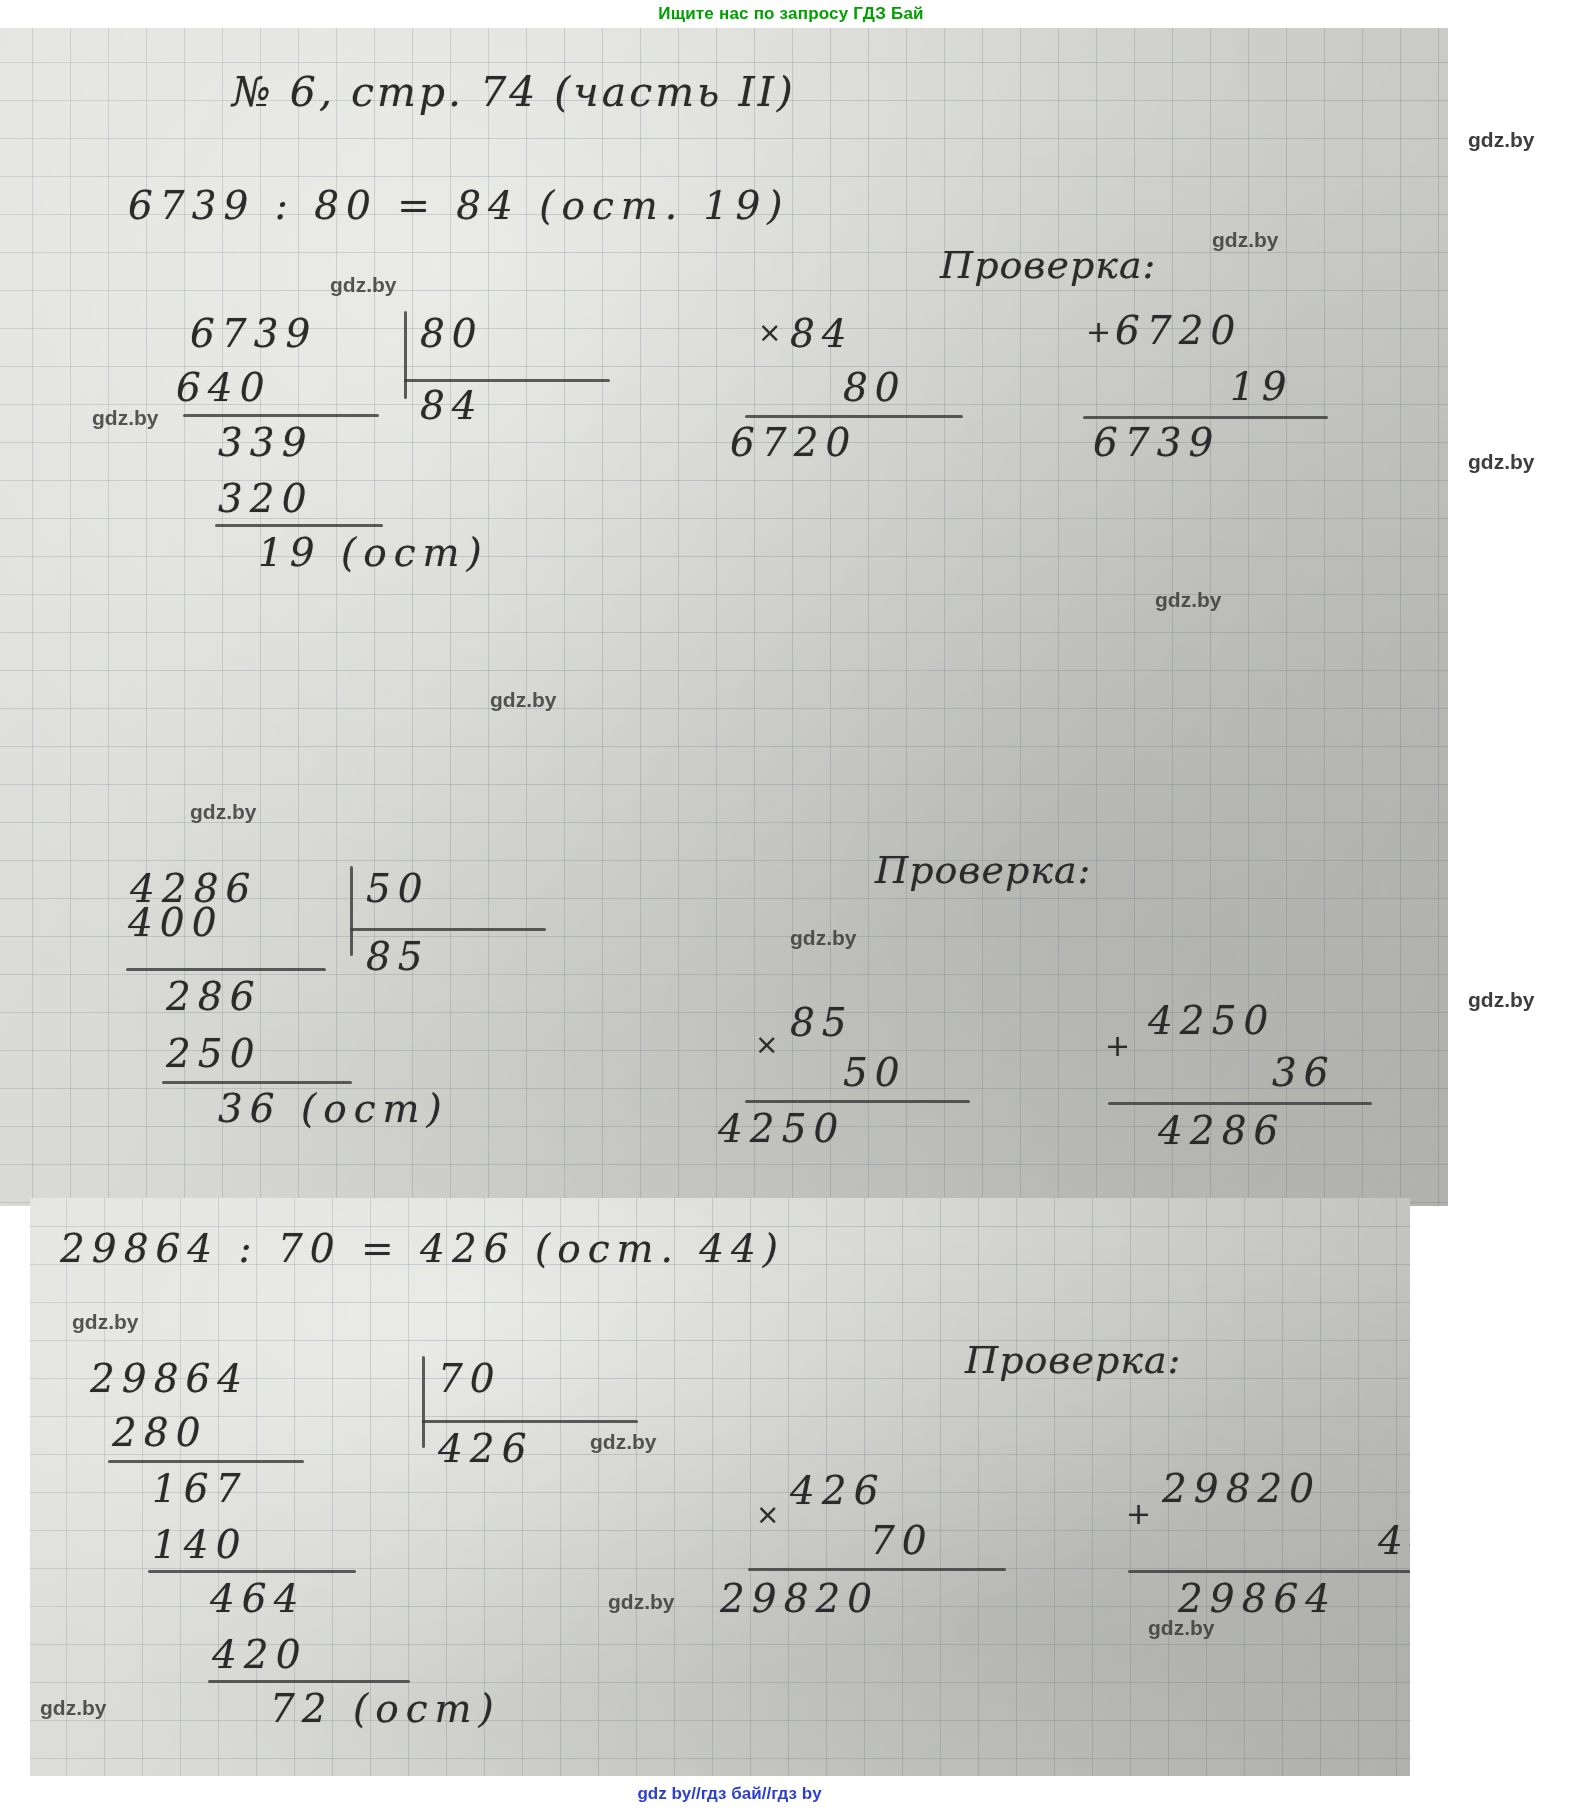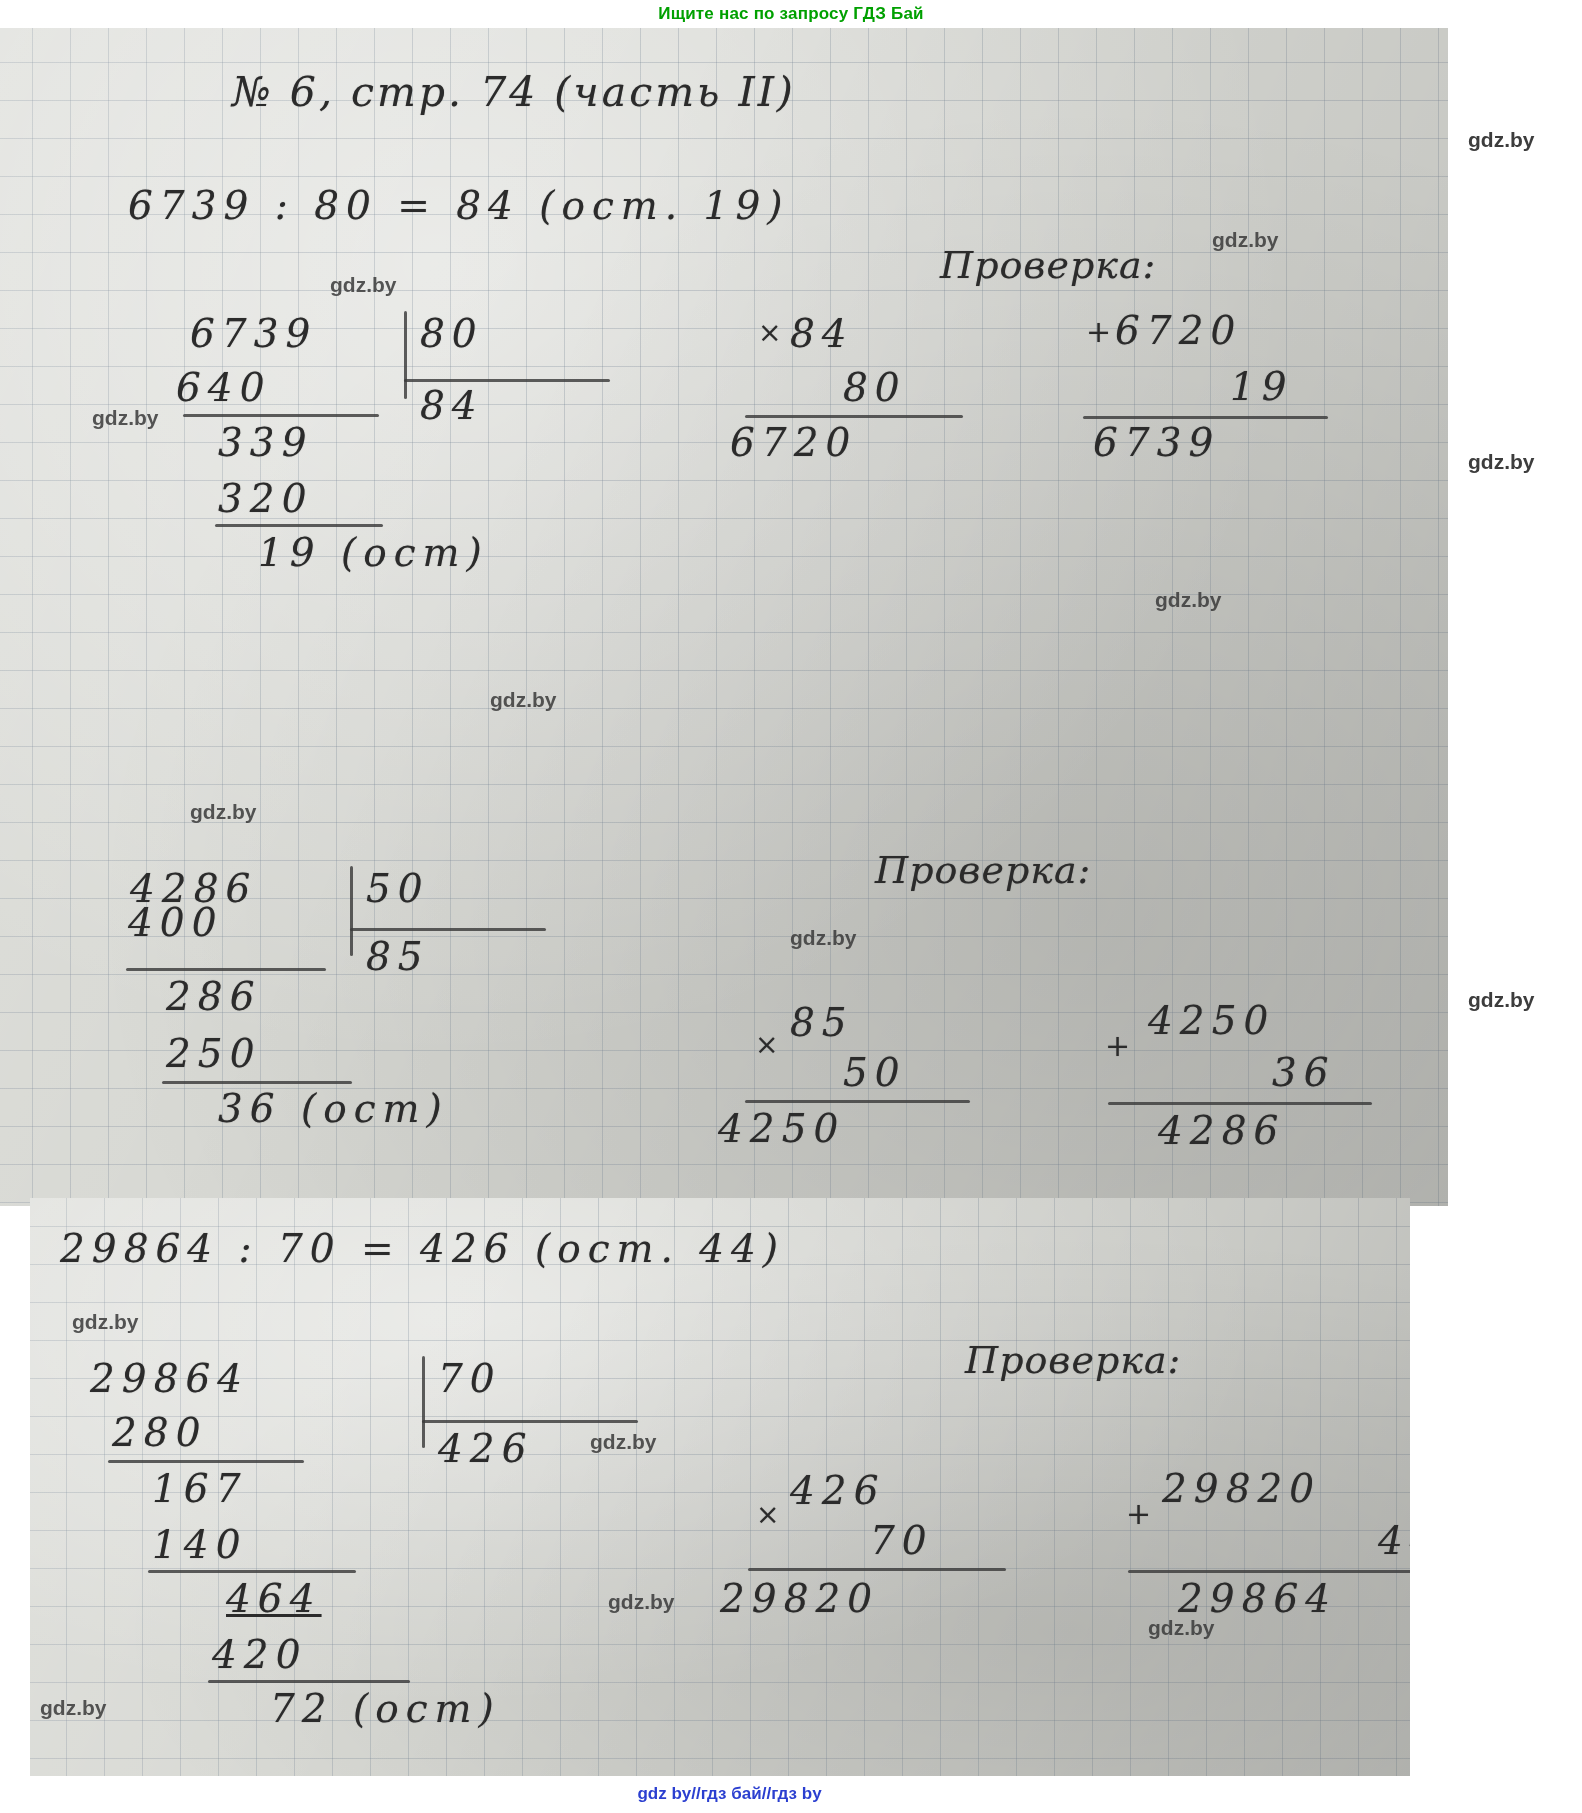--- a/index.html
+++ b/index.html
@@ -204,21 +204,21 @@
   <div class="vrule" style="left:392px; top:158px; height:92px;"></div>
   <div class="hw num" style="left:408px; top:158px;">70</div>
   <div class="rule" style="left:392px; top:222px; width:216px;"></div>
   <div class="hw num" style="left:408px; top:228px;">426</div>
 
   <div class="hw num" style="left:82px; top:212px;">280</div>
   <div class="rule" style="left:78px; top:262px; width:196px;"></div>
   <div class="hw num" style="left:122px; top:268px;">167</div>
   <div class="hw num" style="left:122px; top:324px;">140</div>
   <div class="rule" style="left:118px; top:372px; width:208px;"></div>
-  <div class="hw num" style="left:196px; top:378px;text-decoration:underline;">464</div>
+  <div class="hw num" style="left:180px; top:378px;">464</div>
   <div class="hw num" style="left:182px; top:434px;">420</div>
   <div class="rule" style="left:178px; top:482px; width:202px;"></div>
   <div class="hw num" style="left:240px; top:488px;">72 (ост)</div>
 
   <div class="hw num" style="left:760px; top:270px;">426</div>
   <div class="hw num" style="left:726px; top:300px; font-size:28px;">×</div>
   <div class="hw num" style="left:840px; top:320px;">70</div>
   <div class="rule" style="left:718px; top:370px; width:258px;"></div>
   <div class="hw num" style="left:690px; top:378px;">29820</div>
 

